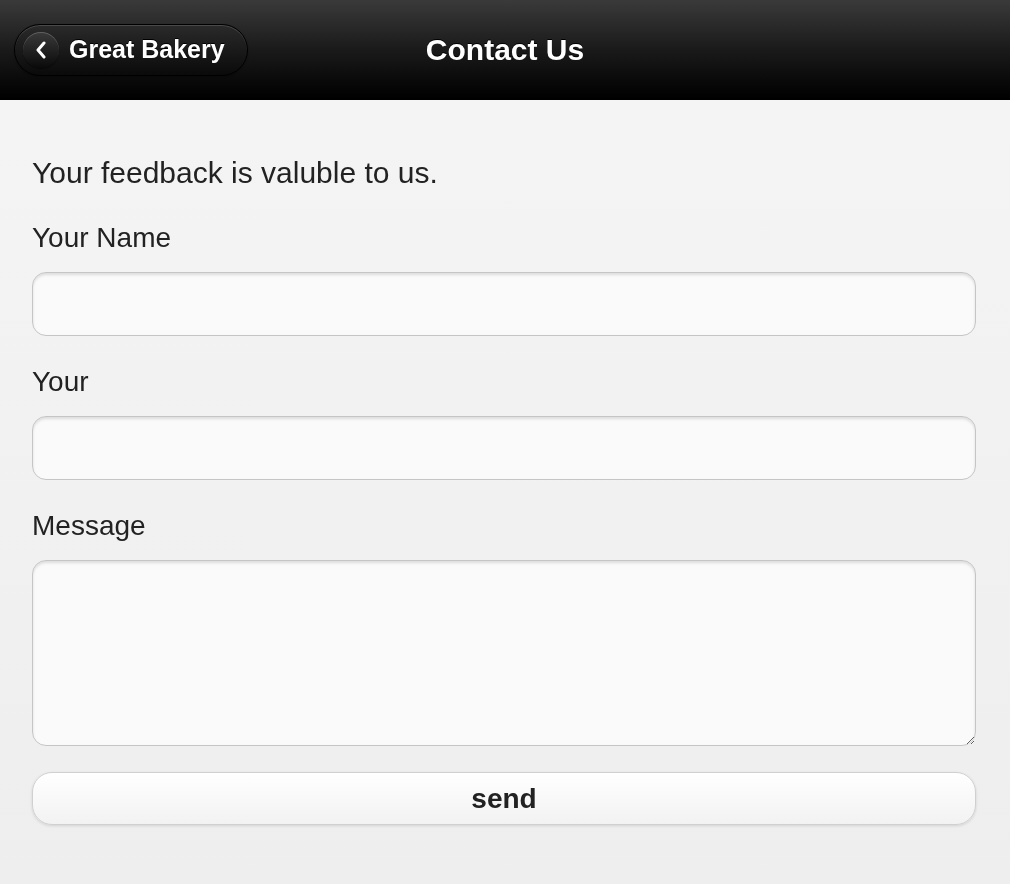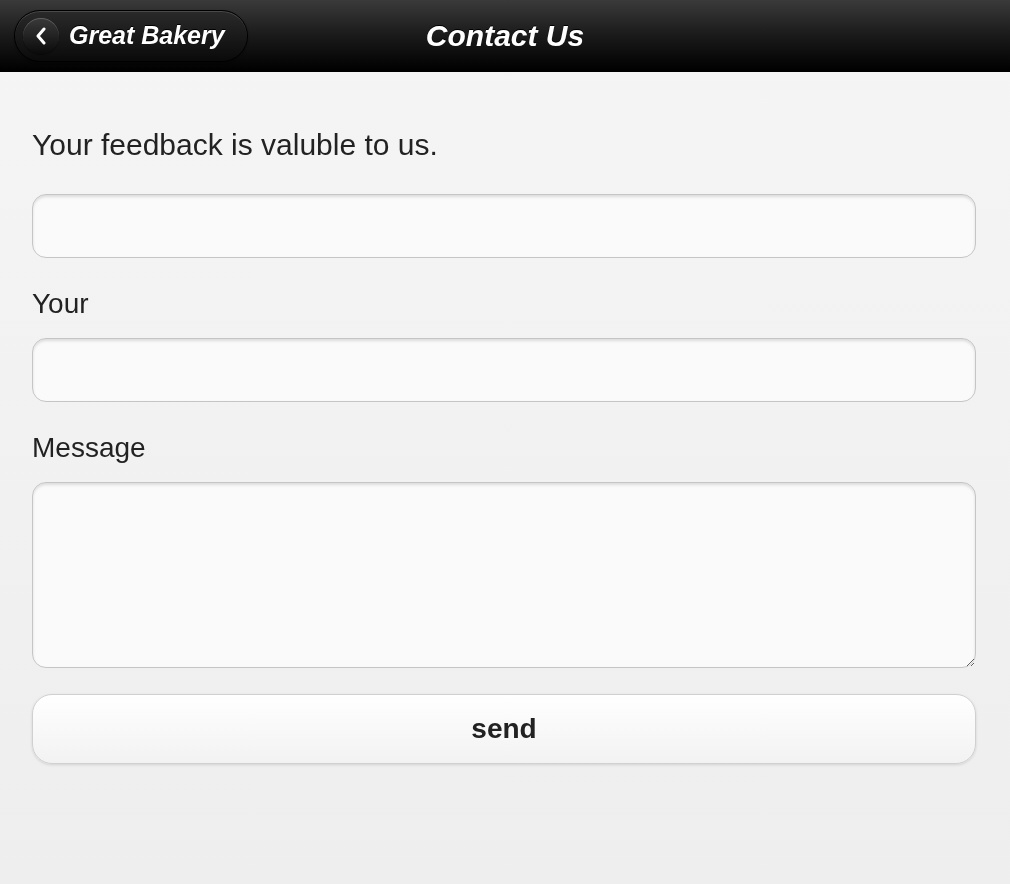--- a/index.html
+++ b/index.html
@@ -8,28 +8,27 @@
       box-sizing: border-box;
     }
     body {
       font-family: -apple-system, BlinkMacSystemFont, "Helvetica Neue", Helvetica, Arial, sans-serif;
       background: linear-gradient(to bottom, #f5f5f5 0%, #eeeeee 100%);
       width: 1010px;
       height: 884px;
       overflow: hidden;
     }
     .header {
-      height: 72px;
+      height: 100px;
       background: linear-gradient(to bottom, #3a3a3a 0%, #1a1a1a 50%, #000000 100%);
       border-bottom: 1px solid #000;
       position: relative;
       display: flex;
       align-items: center;
       padding: 0 14px;
-      font-style: italic;
     }
     .back-button {
       display: flex;
       align-items: center;
       background: linear-gradient(to bottom, #2a2a2a 0%, #0a0a0a 100%);
       border: 1px solid #000;
       border-radius: 30px;
       height: 52px;
       padding: 0 22px 0 8px;
       cursor: pointer;
@@ -105,21 +104,21 @@
       box-shadow: inset 0 2px 3px rgba(0,0,0,0.12);
       font-size: 22px;
       padding: 12px 16px;
       margin-bottom: 22px;
       resize: both;
       outline: none;
       font-family: inherit;
     }
     .send-button {
       width: 100%;
-      height: 70px;
+      height: 53px;
       border: 1px solid #d0d0d0;
       border-radius: 20px;
       background: linear-gradient(to bottom, #ffffff 0%, #f2f2f2 100%);
       box-shadow: 0 1px 3px rgba(0,0,0,0.12);
       font-size: 28px;
       font-weight: 700;
       color: #222;
       cursor: pointer;
       outline: none;
     }
@@ -135,20 +134,21 @@
       </svg>
     </span>
     <span class="back-label">Great Bakery</span>
   </div>
   <div class="page-title">Contact Us</div>
 </div>
 
 <div class="content">
   <p class="intro-text">Your feedback is valuble to us.</p>
 
+  <label class="form-label">Your Name</label>
   <input type="text" class="text-input" value="" style="">
 
   <label class="form-label">Your</label>
   <input type="text" class="text-input" value="" style="">
 
   <label class="form-label">Message</label>
   <textarea class="text-area" value="" style=""></textarea>
 
   <button class="send-button">send</button>
 </div>

